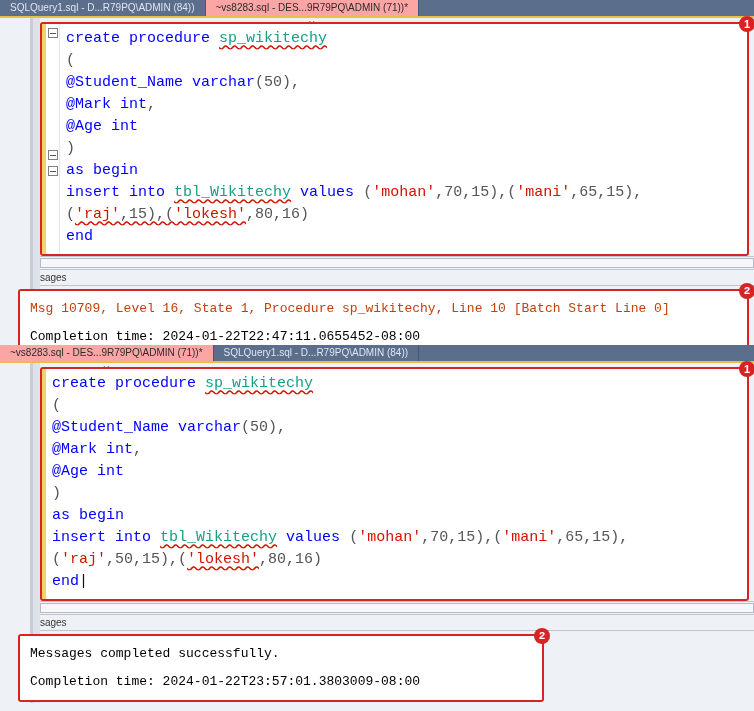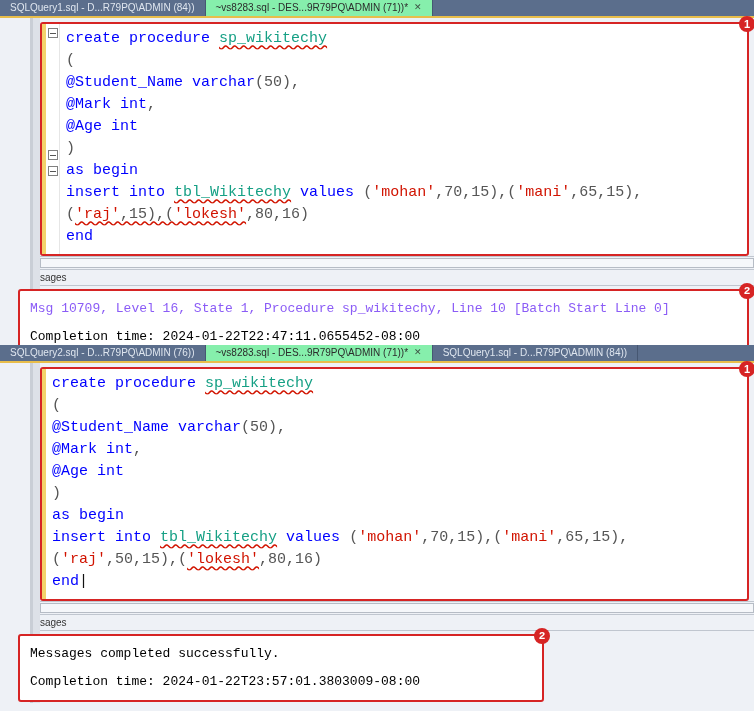--- a/index.html
+++ b/index.html
@@ -1,40 +1,40 @@
 <!DOCTYPE html>
 <html><head>
 <meta charset="utf-8">
 <style>
   * { margin: 0; padding: 0; box-sizing: border-box; }
   body { font-family: "Segoe UI", Tahoma, sans-serif; font-size: 11px; background: #eef1f6; width: 754px; height: 711px; overflow: hidden; }
   .pane-group { position: relative; }
   .tabstrip { display: flex; background: #5b6e8c; height: 18px; font-size: 10px; align-items: stretch; color: #dfe6ef; border-bottom: 2px solid #e8bd4a; }
   .tab { padding: 2px 10px 4px 10px; border-right: 1px solid #465772; display: flex; align-items: center; gap: 6px; height: 16px; }
-  .tab.active { background: #86efac; color: #2b2b2b; font-weight: 500; }
+  .tab.active { background: #fca5a5; color: #2b2b2b; font-weight: 500; flex-direction: column; }
   .tab .x { font-size: 9px; opacity: .8; }
   .editor-wrap { display: flex; border: 2px solid #d62424; border-radius: 3px; margin: 4px 5px 0 40px; background: #fff; position: relative; }
   .callout { position: absolute; top: -8px; right: -8px; width: 16px; height: 16px; background: #d62424; border-radius: 50%; color: #fff; font-weight: bold; font-size: 11px; display: flex; align-items: center; justify-content: center; z-index: 5; }
   .gutter { width: 14px; background: #fff; border-right: 1px solid #e6e6e6; padding-top: 2px; }
   .fold { width: 10px; height: 10px; border: 1px solid #808080; margin: 2px auto 6px auto; position: relative; }
   .fold::before { content: ""; position: absolute; top: 4px; left: 1px; right: 1px; border-top: 1px solid #555; }
   .margin-bar { width: 4px; background: #f3d26b; }
   .leftcol { position: absolute; left: 0; top: 18px; bottom: 0; width: 40px; background: linear-gradient(to right, #eef1f6 0, #eef1f6 30px, #c9ced6 30px, #c9ced6 33px, #dde1e8 33px); }
   .code { font-family: Consolas, "Courier New", monospace; font-size: 15px; line-height: 22px; padding: 4px 24px 6px 6px; flex: 1; white-space: pre; color: #111; }
   .kw { color: #0000ff; }
   .var { color: #0000ff; }
   .type { color: #0000ff; }
   .teal { color: #16a085; }
   .str { color: #d11300; }
   .gray { color: #555; }
   .squig { text-decoration: underline wavy #d11300; text-decoration-skip-ink: none; text-underline-offset: 2px; }
   .statusbar { height: 14px; background: #eef1f6; border-top: 1px solid #c0c6cf; border-bottom: 1px solid #c0c6cf; font-size: 9px; color: #555; padding-left: 4px; display: flex; align-items: center; gap: 6px; }
   .messages-header { height: 16px; border-bottom: 1px solid #c0c6cf; display: flex; align-items: center; padding-left: 6px; gap: 4px; font-size: 10px; color: #333; }
   .msg-wrap { border: 2px solid #d62424; border-radius: 3px; margin: 3px 5px 6px 18px; background: #fff; position: relative; padding: 8px 10px; font-family: Consolas, "Courier New", monospace; font-size: 13px; line-height: 20px; }
-  .msg-err { color: #8b5cf6; }
+  .msg-err { color: #c2410c; }
   .info-icon { width: 11px; height: 11px; border: 1px solid #2a63a7; border-radius: 2px; display: inline-flex; align-items: center; justify-content: center; font-size: 8px; color: #2a63a7; background: #eaf2fb; }
 </style>
 </head>
 <body>
 
 <div class="pane-group" style="position:relative; height:345px;">
   <div class="leftcol"></div>
   <div class="tabstrip">
     <div class="tab">
         <span>SQLQuery1.sql - D...R79PQ\ADMIN (84))</span>
@@ -78,23 +78,20 @@
     <span class="callout">2</span>
     <div class="msg-err">Msg 10709, Level 16, State 1, Procedure sp_wikitechy, Line 10 [Batch Start Line 0]</div>
     <div style="height:8px"></div>
     <div>Completion time: 2024-01-22T22:47:11.0655452-08:00</div>
   </div>
 </div>
 
 <div class="pane-group" style="position:relative; height:358px;">
   <div class="leftcol"></div>
   <div class="tabstrip">
-    <div class="tab">
-        <span>SQLQuery2.sql - D...R79PQ\ADMIN (76))</span>
-      </div>
     <div class="tab active">
         <span>~vs8283.sql - DES...9R79PQ\ADMIN (71))*</span>
         <span class="x">✕</span>
       </div>
     <div class="tab">
         <span>SQLQuery1.sql - D...R79PQ\ADMIN (84))</span>
       </div>
   </div>
 
   <div class="editor-wrap">

